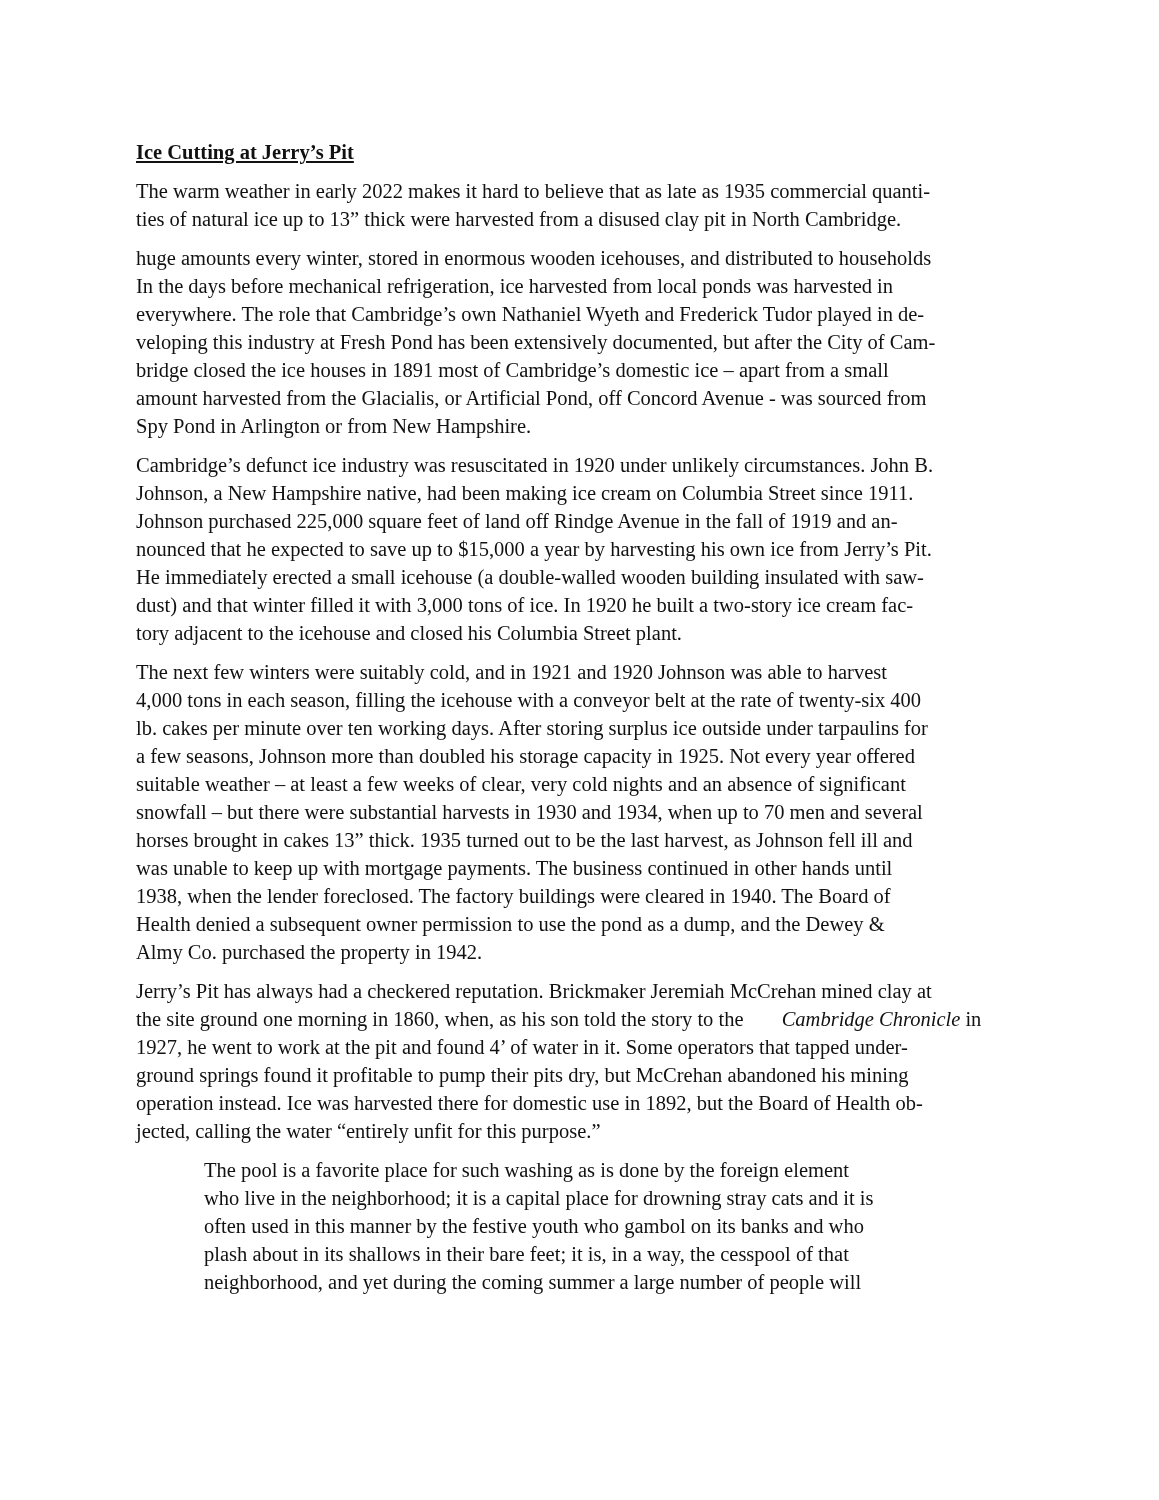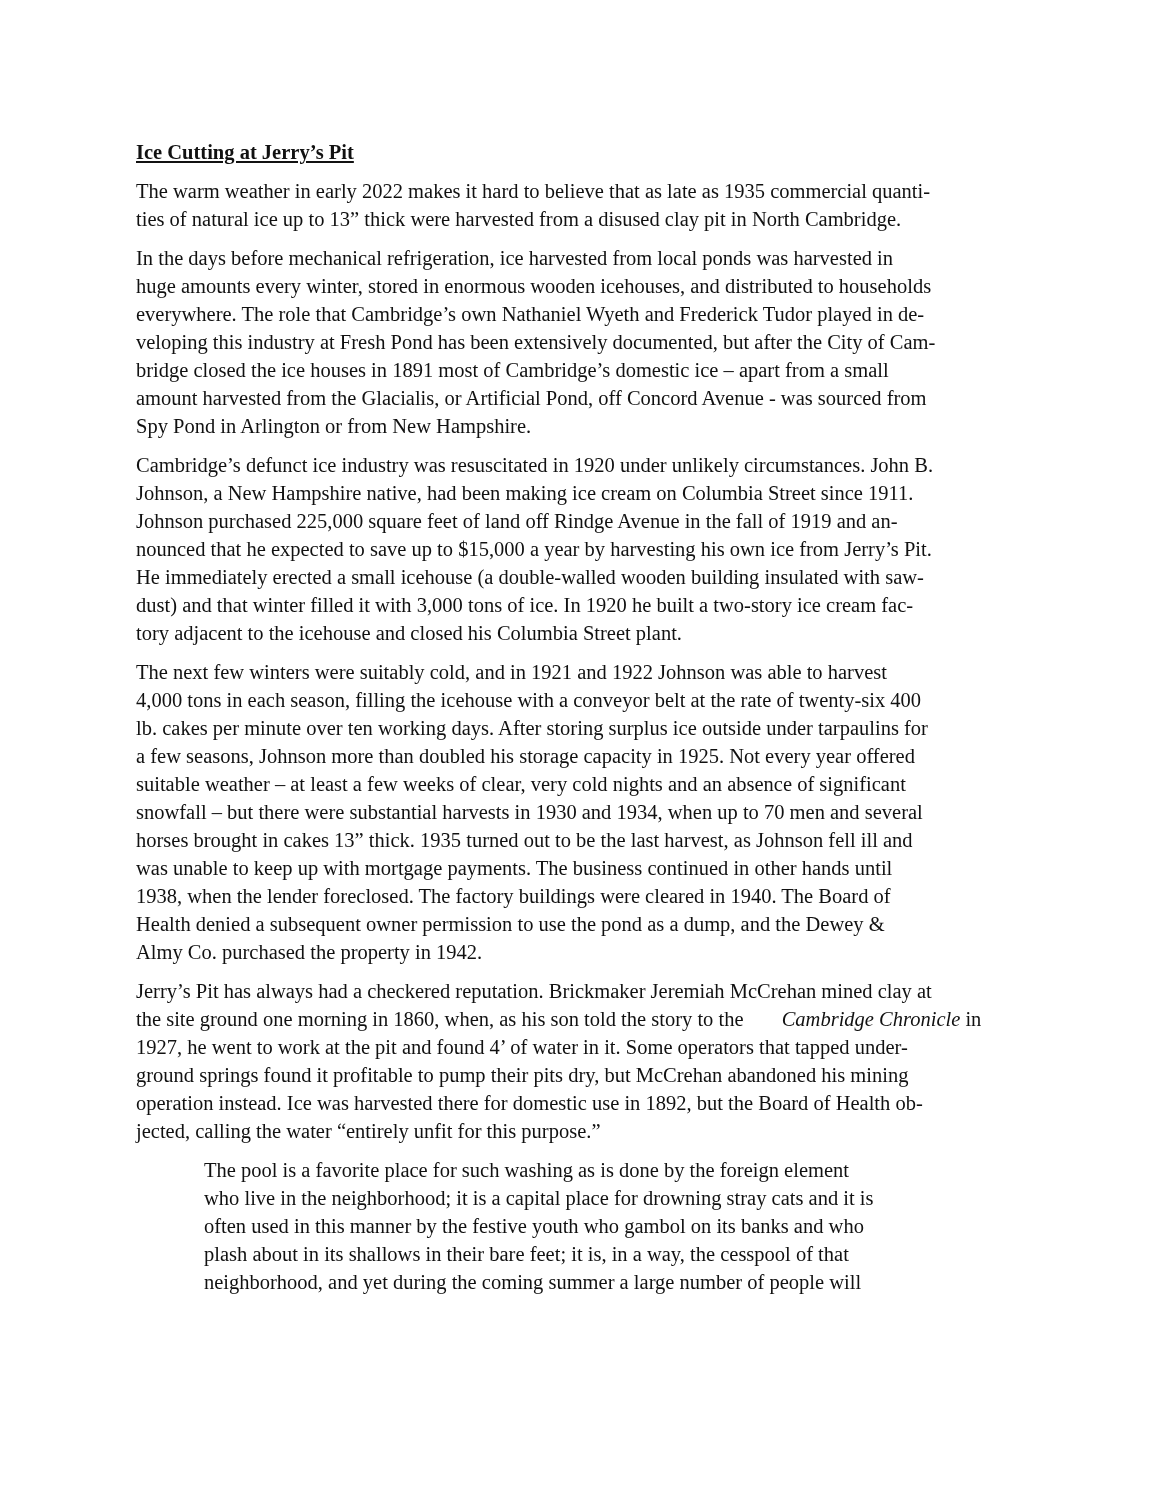--- a/index.html
+++ b/index.html
@@ -20,41 +20,41 @@
 
 <div class="page">
   <div class="title">Ice Cutting at Jerry’s Pit</div>
 
   <p class="para">
     <span class="line">The warm weather in early 2022 makes it hard to believe that as late as 1935 commercial quanti-</span>
     <span class="line">ties of natural ice up to 13” thick were harvested from a disused clay pit in North Cambridge.</span>
   </p>
 
   <p class="para">
+    <span class="line">huge amounts every winter, stored in enormous wooden icehouses, and distributed to households</span>
     <span class="line">In the days before mechanical refrigeration, ice harvested from local ponds was harvested in</span>
-    <span class="line">huge amounts every winter, stored in enormous wooden icehouses, and distributed to households</span>
     <span class="line">everywhere. The role that Cambridge’s own Nathaniel Wyeth and Frederick Tudor played in de-</span>
     <span class="line">veloping this industry at Fresh Pond has been extensively documented, but after the City of Cam-</span>
     <span class="line">bridge closed the ice houses in 1891 most of Cambridge’s domestic ice – apart from a small</span>
     <span class="line">amount harvested from the Glacialis, or Artificial Pond, off Concord Avenue - was sourced from</span>
     <span class="line">Spy Pond in Arlington or from New Hampshire.</span>
   </p>
 
   <p class="para">
     <span class="line">Cambridge’s defunct ice industry was resuscitated in 1920 under unlikely circumstances. John B.</span>
     <span class="line">Johnson, a New Hampshire native, had been making ice cream on Columbia Street since 1911.</span>
     <span class="line">Johnson purchased 225,000 square feet of land off Rindge Avenue in the fall of 1919 and an-</span>
     <span class="line">nounced that he expected to save up to $15,000 a year by harvesting his own ice from Jerry’s Pit.</span>
     <span class="line">He immediately erected a small icehouse (a double-walled wooden building insulated with saw-</span>
     <span class="line">dust) and that winter filled it with 3,000 tons of ice. In 1920 he built a two-story ice cream fac-</span>
     <span class="line">tory adjacent to the icehouse and closed his Columbia Street plant.</span>
   </p>
 
   <p class="para">
-    <span class="line">The next few winters were suitably cold, and in 1921 and 1922 Johnson was able to harvest</span>
+    <span class="line">The next few winters were suitably cold, and in 1921 and 1920 Johnson was able to harvest</span>
     <span class="line">4,000 tons in each season, filling the icehouse with a conveyor belt at the rate of twenty-six 400</span>
     <span class="line">lb. cakes per minute over ten working days. After storing surplus ice outside under tarpaulins for</span>
     <span class="line">a few seasons, Johnson more than doubled his storage capacity in 1925. Not every year offered</span>
     <span class="line">suitable weather – at least a few weeks of clear, very cold nights and an absence of significant</span>
     <span class="line">snowfall – but there were substantial harvests in 1930 and 1934, when up to 70 men and several</span>
     <span class="line">horses brought in cakes 13” thick. 1935 turned out to be the last harvest, as Johnson fell ill and</span>
     <span class="line">was unable to keep up with mortgage payments. The business continued in other hands until</span>
     <span class="line">1938, when the lender foreclosed. The factory buildings were cleared in 1940. The Board of</span>
     <span class="line">Health denied a subsequent owner permission to use the pond as a dump, and the Dewey &amp;</span>
     <span class="line">Almy Co. purchased the property in 1942.</span>

